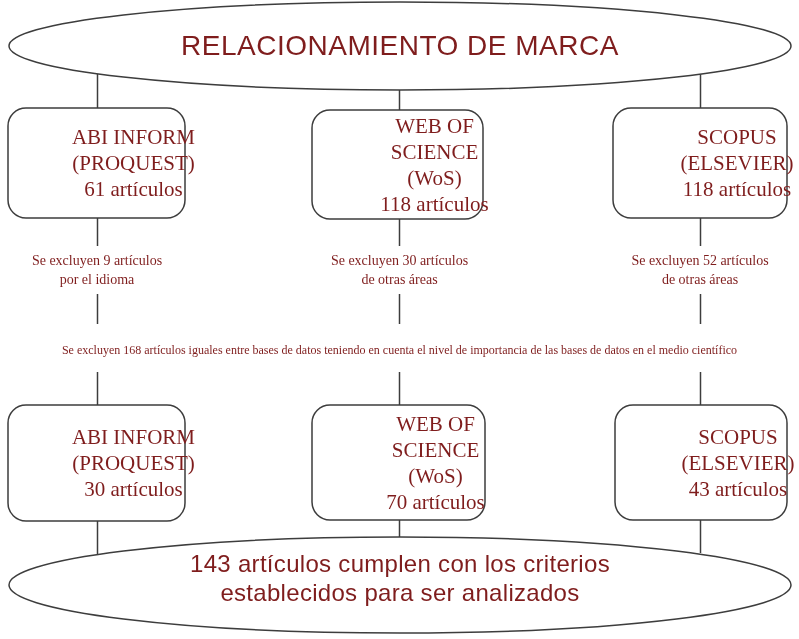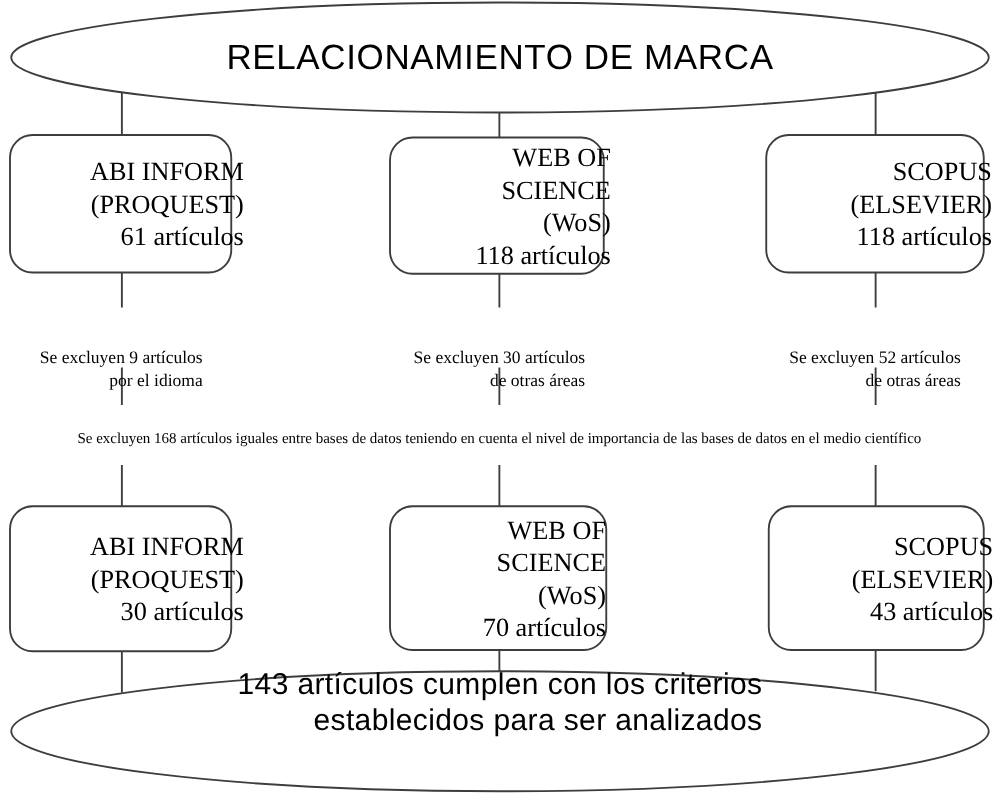--- a/index.html
+++ b/index.html
@@ -15,39 +15,38 @@
   .shapes {
     position: absolute;
     left: 0; top: 0;
     width: 799px; height: 639px;
   }
   .txt {
     position: absolute;
     display: flex;
     align-items: center;
     justify-content: center;
-    text-align: right;
+    text-align: center;
     white-space: pre-line;
-    color: #000000;
+    color: #7f1d1d;
   }
   .title-txt {
     font-family: "Liberation Sans", sans-serif;
     font-size: 28px;
     line-height: 32px;
     letter-spacing: 0.5px;
   }
   .box-txt {
     font-size: 21px;
     line-height: 26px;
     margin-left: 37px;
   }
   .excl-txt {
     font-size: 14px;
     line-height: 19.5px;
-    margin-top: 26px;
   }
   .note-txt {
     font-size: 12px;
     line-height: 19px;
   }
   .conclusion-txt {
     font-family: "Liberation Sans", sans-serif;
     font-size: 24px;
     line-height: 29px;
     letter-spacing: 0.3px;
@@ -120,16 +119,16 @@
 (PROQUEST)
 30 artículos</div>
   <div class="txt box-txt" style="left:312px; top:405px; width:173px; height:115px;">WEB OF
 SCIENCE
 (WoS)
 70 artículos</div>
   <div class="txt box-txt" style="left:615px; top:405px; width:172px; height:115px;">SCOPUS
 (ELSEVIER)
 43 artículos</div>
 
-  <div class="txt conclusion-txt" style="left:9px; top:528px; width:782px; height:68px;">143 artículos cumplen con los criterios
+  <div class="txt conclusion-txt" style="left:9px; top:544px; width:782px; height:68px;">143 artículos cumplen con los criterios
 establecidos para ser analizados</div>
 
 </div>
 
 </body></html>

